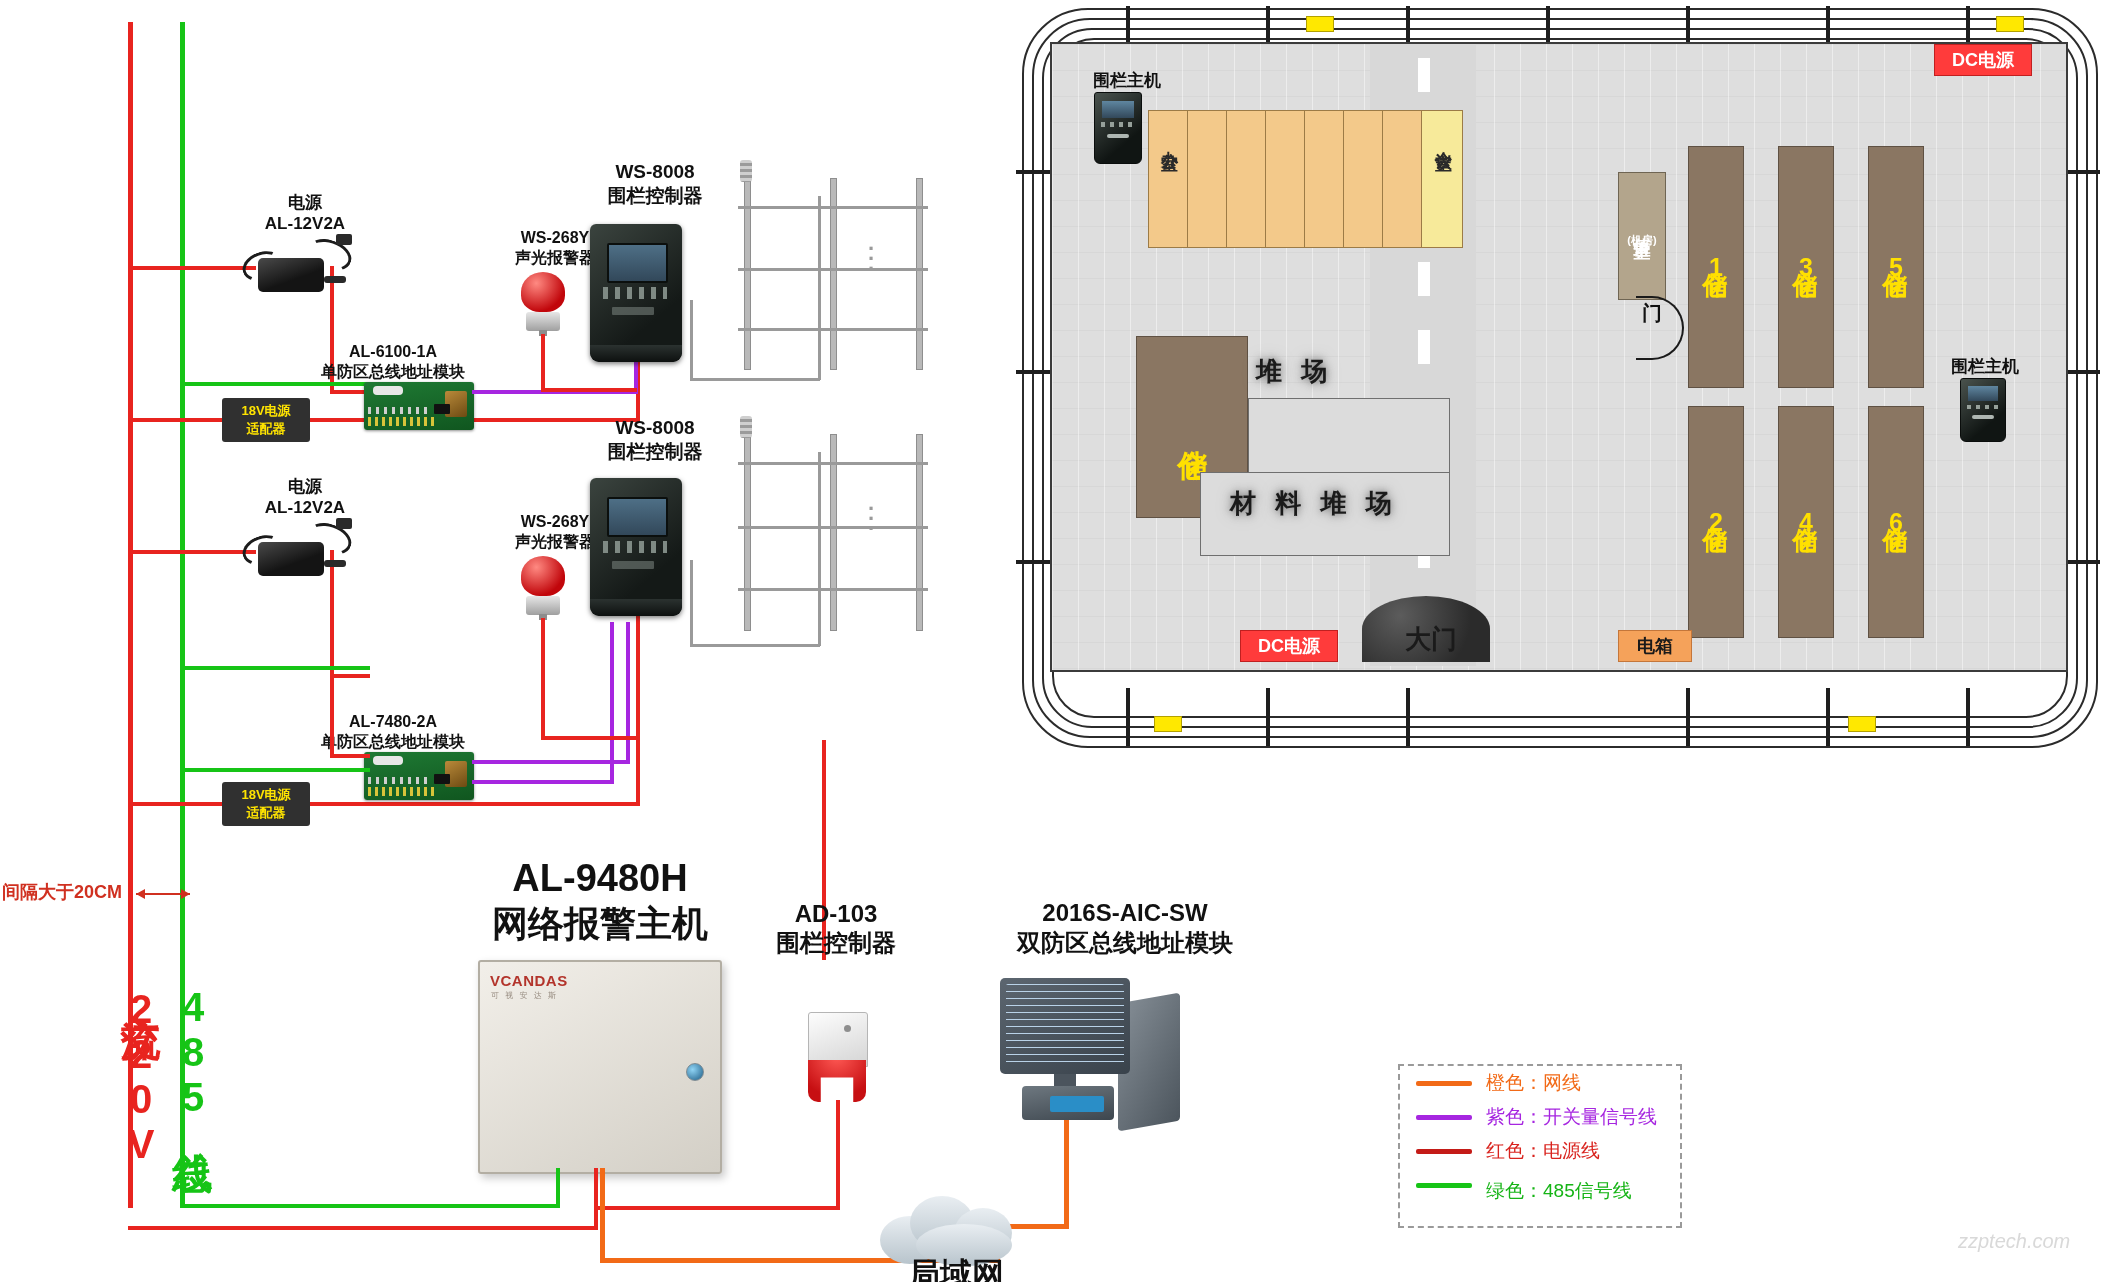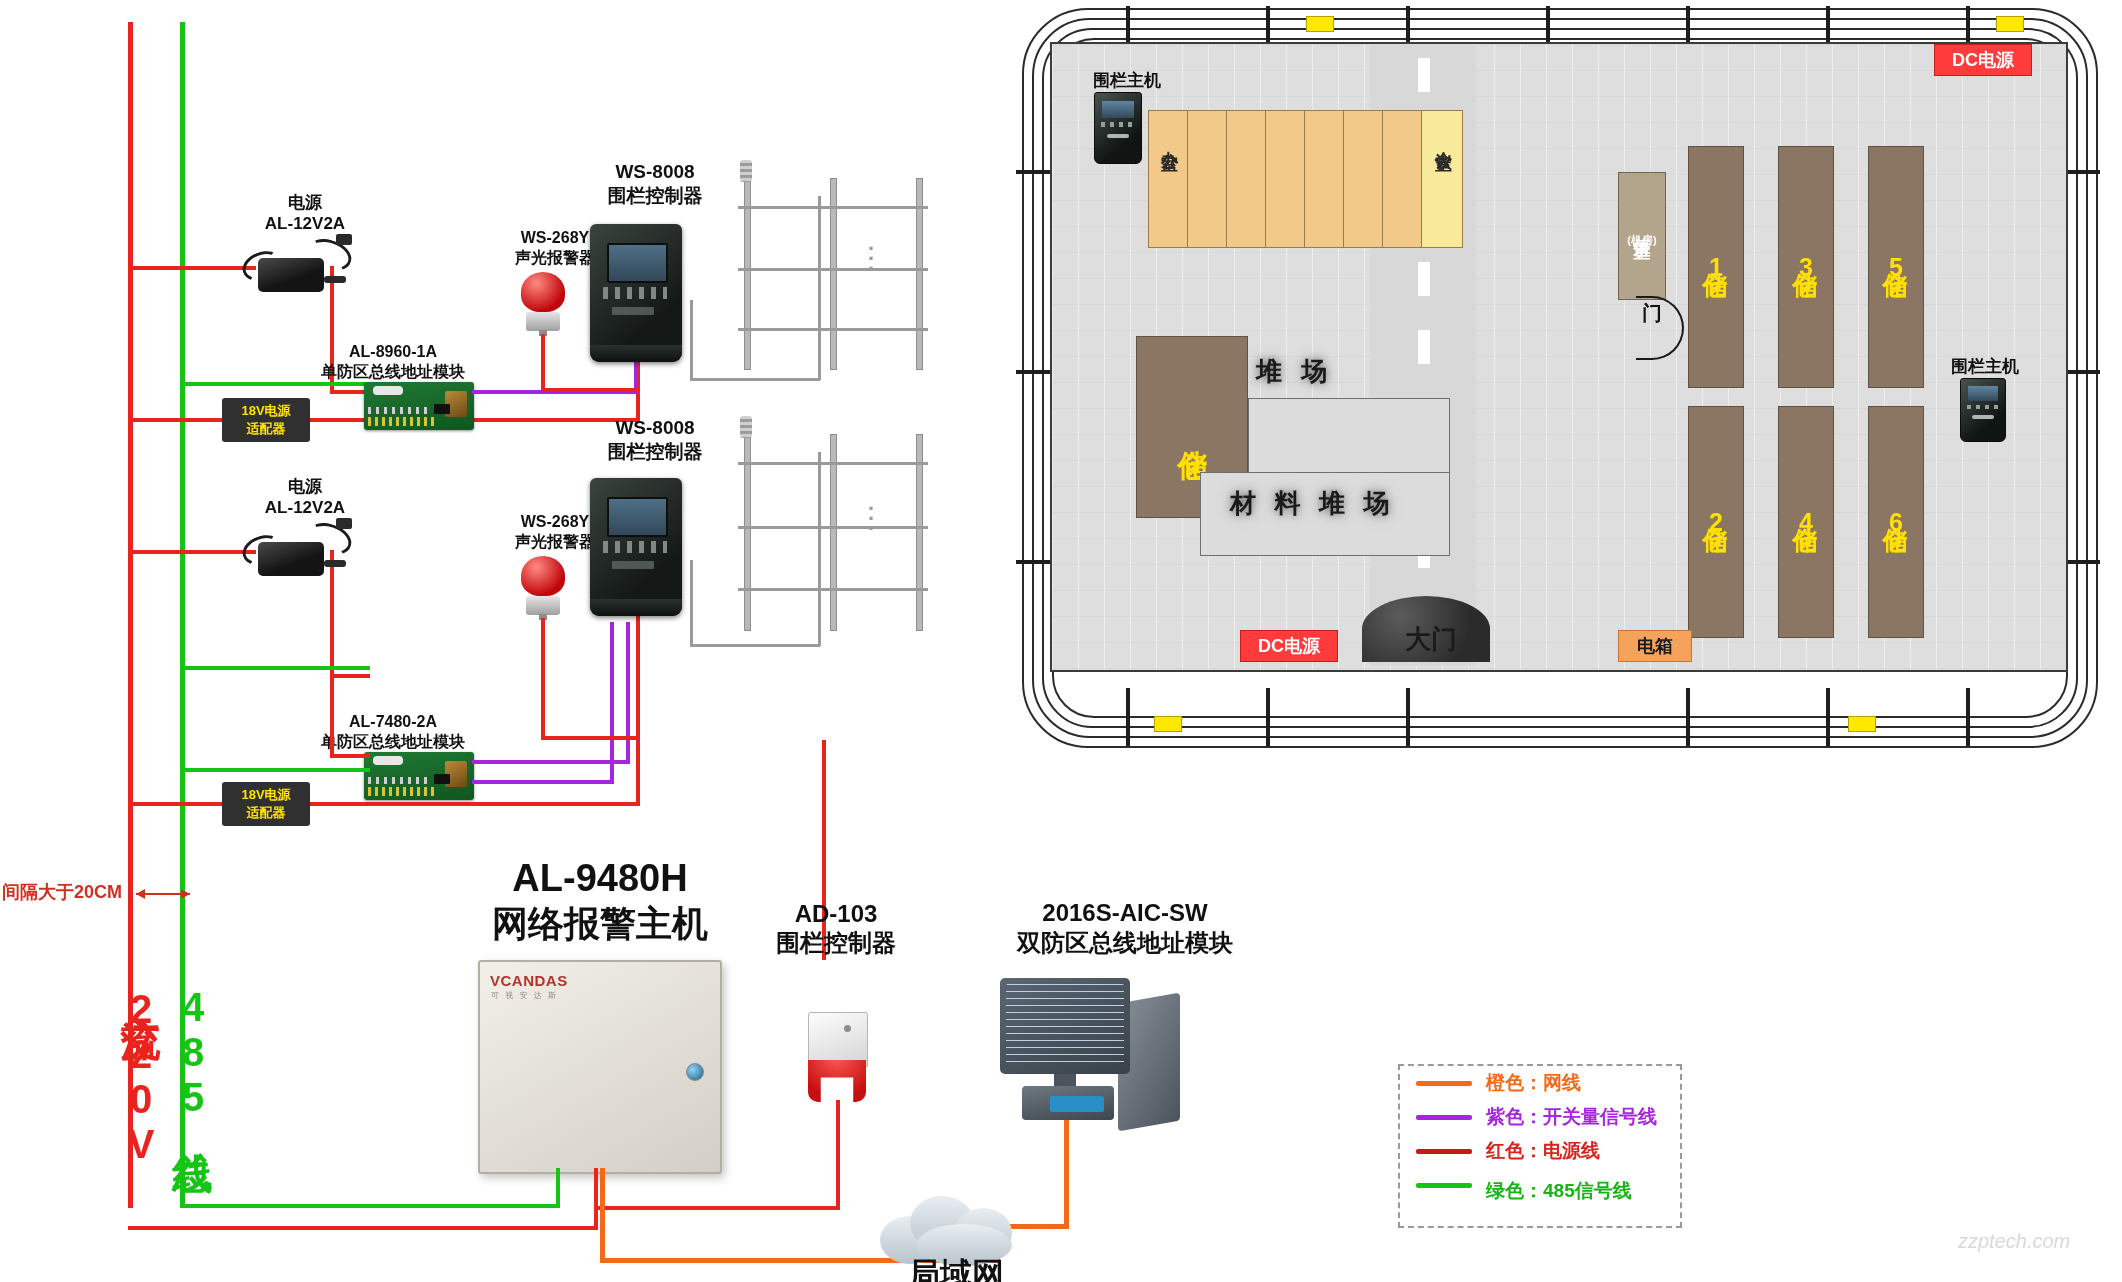--- a/index.html
+++ b/index.html
@@ -119,21 +119,21 @@
       border:1px solid #0a0d0c;border-radius:3px 3px 6px 6px;overflow:hidden;}
   .fencehost .s{position:absolute;left:16%;top:12%;width:68%;height:24%;
       background:linear-gradient(180deg,#5f86a0,#32485a);}
   .fencehost .k{position:absolute;left:14%;top:42%;width:72%;height:7%;
       background:repeating-linear-gradient(90deg,#96a09a 0 4px,transparent 4px 9px);}
   .fencehost .g{position:absolute;left:26%;top:58%;width:48%;height:7%;background:#aeb6b2;border-radius:2px;}
 
   .legendbox{position:absolute;border:2px dashed #9a9a9a;background:rgba(255,255,255,.9);}
   .legrow{display:flex;align-items:center;gap:14px;height:34px;padding-left:16px;}
   .legline{width:56px;height:5px;border-radius:2px;}
-  .legtext{font-weight:bold;font-size:19px;white-space:nowrap;text-align:center;}
+  .legtext{font-weight:normal;font-size:19px;white-space:nowrap;text-align:center;}
 
   .arrowline{position:absolute;height:2px;background:#d03020;}
   .arrowline::before,.arrowline::after{content:"";position:absolute;top:-4px;
       border-top:5px solid transparent;border-bottom:5px solid transparent;}
   .arrowline::before{left:0;border-right:9px solid #d03020;}
   .arrowline::after{right:0;border-left:9px solid #d03020;}
 
   .vlabel{position:absolute;writing-mode:vertical-rl;text-orientation:upright;
       font-weight:bold;letter-spacing:1px;}
   .watermark{position:absolute;color:#d9d9d9;font-style:italic;font-size:20px;}
@@ -166,21 +166,21 @@
 </div>
 <div class="adapter" style="left:240px;top:232px;width:120px;height:60px;">
   <div class="cordL"></div>
   <div class="cordR"></div>
   <div class="plug"></div>
   <div class="brick"></div>
   <div class="tip"></div>
 </div>
 
 <div class="abs lbl" style="left:288px;top:342px;width:210px;font-size:16px;">
-  <span>AL-8960-1A</span><br>
+  <span>AL-6100-1A</span><br>
   <span>单防区总线地址模块</span>
 </div>
 <div class="pcb" style="left:364px;top:382px;width:110px;height:48px;">
   <div class="con"></div>
   <div class="relay"></div>
   <div class="chip"></div>
   <div class="pads2"></div>
   <div class="pads"></div>
 </div>
 
@@ -445,21 +445,21 @@
   </div>
 
 
   <div class="store" style="left:126px;top:336px;width:110px;height:180px;font-size:30px;">
     <span class="vtxt">仓储</span>
   </div>
 
   <div class="blurtxt" style="left:246px;top:354px;font-size:26px;">堆 场</div>
   <div class="yardplot" style="left:238px;top:398px;width:200px;height:74px;"></div>
   <div class="yardplot" style="left:190px;top:472px;width:248px;height:82px;"></div>
-  <div class="blurtxt" style="left:220px;top:486px;font-size:26px;font-family:Liberation Serif, serif;">材 料 堆 场</div>
+  <div class="blurtxt" style="left:220px;top:486px;font-size:26px;">材 料 堆 场</div>
 
   <div class="duty" style="left:608px;top:172px;width:46px;height:126px;">
     <div style="display:flex;flex-direction:column;align-items:center;">
       <span class="vtxt" style="font-size:17px;letter-spacing:2px;">值班室</span>
       <span style="font-size:11px;margin-top:2px;">(机房)</span>
     </div>
   </div>
 
   <div class="abs" style="left:626px;top:296px;width:46px;height:60px;border:2px solid #1a1a1a;border-radius:0 60px 60px 0;border-left:none;"></div>
   <div class="abs" style="left:632px;top:300px;font-size:20px;font-weight:bold;color:#111;">门</div>

